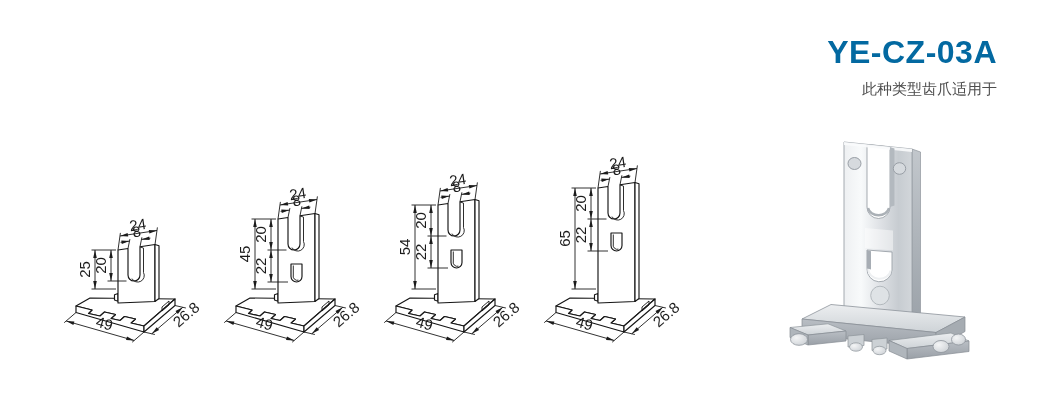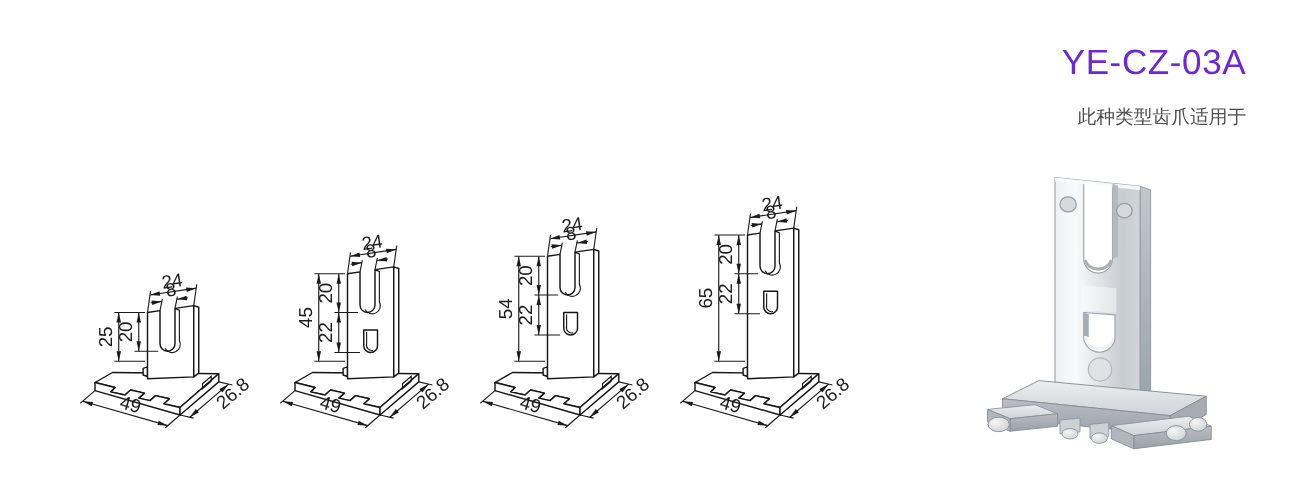--- a/index.html
+++ b/index.html
@@ -1,22 +1,22 @@
 <!DOCTYPE html>
 <html><head>
 <meta charset="utf-8">
 <style>
   html,body{margin:0;padding:0;background:#fff;}
   .page{position:relative;width:1038px;height:400px;background:#ffffff;overflow:hidden;
         font-family:"Liberation Sans",sans-serif;}
   .header{position:absolute;top:34px;right:41px;text-align:right;}
-  .model{font-size:28px;color:#6d28d9;letter-spacing:.5px;font-weight:400;
+  .model{font-size:32px;color:#0369a1;letter-spacing:.5px;font-weight:700;
          font-family:"Liberation Sans",sans-serif;}
   .sub{font-size:15px;line-height:18.5px;color:#4d4d4d;}
-  .sub1{margin-top:19px;}
+  .sub1{margin-top:9px;}
   .drawing{position:absolute;top:135px;width:176px;height:215px;}
   .photo{position:absolute;left:788px;top:133px;width:210px;height:240px;}
   svg{display:block;}
   svg text{font-family:"Liberation Sans",sans-serif;fill:#1b1b1b;}
   .dl{stroke:#1b1b1b;stroke-width:0.9;fill:none;}
   .ah{fill:#1b1b1b;stroke:none;}
   .pt{fill:#ffffff;stroke:#161616;stroke-width:1.15;stroke-linejoin:round;}
   .thin{fill:none;stroke:#161616;stroke-width:0.9;}
 </style>
 </head>

